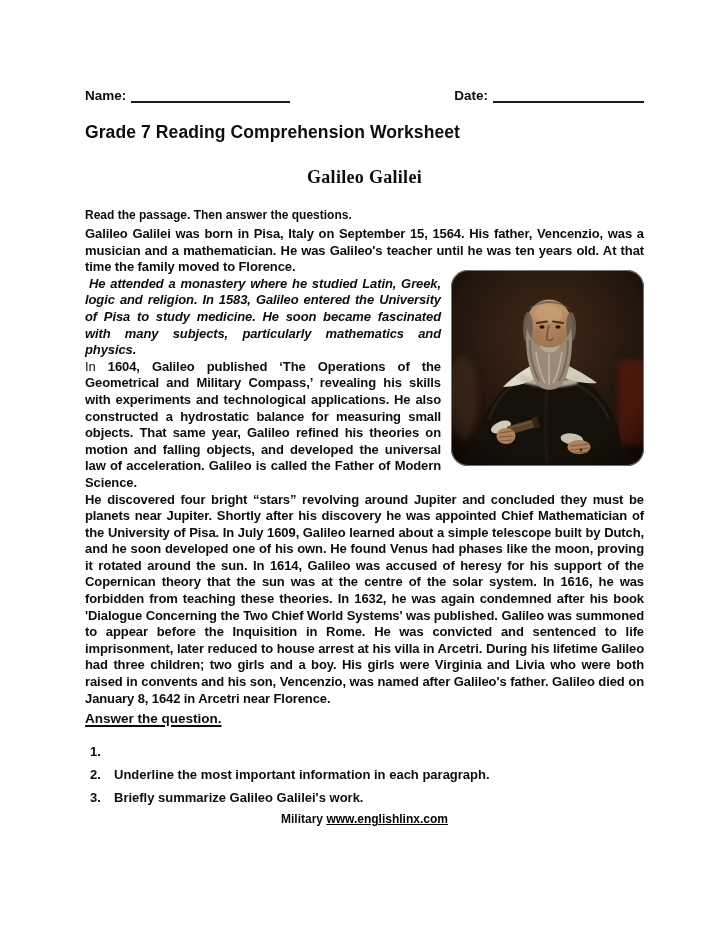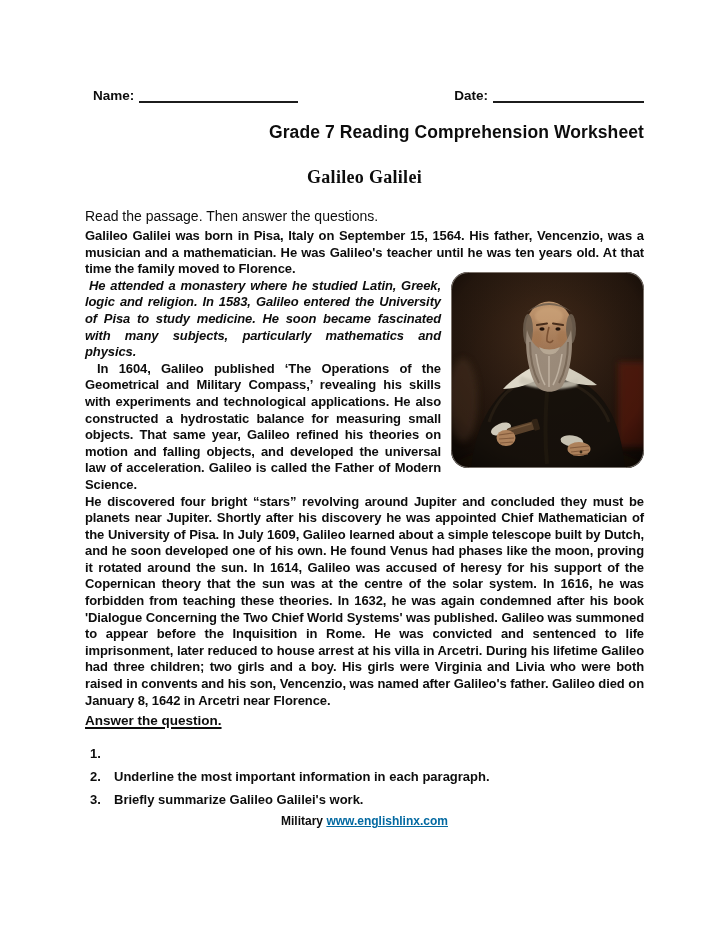--- a/index.html
+++ b/index.html
@@ -13,51 +13,51 @@
   .page {
     width: 728px; height: 942px;
     padding: 88px 84px 0 85px;
     background: #ffffff;
   }
   
   .header-row {
     display: flex; justify-content: space-between; align-items: flex-end;
     font-weight: bold; font-size: 13.5px;
   }
-  .field { display: flex; align-items: flex-end; margin-left: 8px; }
+  .field { display: flex; align-items: flex-end; }
   .field .label { padding-right: 5px; }
   .blank {
     display: inline-block; height: 13px;
     border-bottom: 2px solid #1c1c1c;
   }
   .name-blank { width: 159px; }
   .date-blank { width: 151px; }
 
   h1.title {
-    margin: 19px 0 0 0; text-align: right;
+    margin: 19px 0 0 0; text-align: left;
     font-size: 17.5px; font-weight: bold; letter-spacing: 0.1px;
   }
   h2.subtitle {
     margin: 24px 0 16px 0; text-align: center;
     font-family: "Liberation Serif", serif;
     font-size: 18px; font-weight: bold; letter-spacing: 0.3px;
   }
   .instruction {
     margin-top: 20px;
-    font-weight: normal; font-size: 14px;
+    font-weight: bold; font-size: 12px;
   }
 
   .passage {
     margin-top: 4px;
     font-weight: bold; font-size: 13px; line-height: 16.6px;
     text-align: justify; letter-spacing: -0.1px;
   }
   .passage p { margin: 0; }
   .p-indent { text-indent: 4px; font-style: italic; }
-  .lead-normal { font-weight: 700; margin-left: 12px; }
+  .lead-normal { font-weight: 400; }
 
   .portrait {
     float: right; width: 193px; height: 196px;
     margin: -6px 0 4px 10px;
   }
   .portrait svg { display: block; }
 
   .answer-heading {
     margin-top: 4px;
     font-weight: bold; font-size: 13.5px;
@@ -69,21 +69,21 @@
     list-style: none; margin: 17px 0 0 0; padding: 0 0 0 5px;
     font-weight: bold; font-size: 13px;
   }
   ol.questions li { display: flex; line-height: 17px; margin-bottom: 6px; }
   .q-num { flex: none; width: 24px; }
 
   .footer {
     margin-top: 1px; text-align: center;
     font-size: 12px; font-weight: bold;
   }
-  .footer a { color: #0369a1; cursor: pointer; }
+  .footer a { color: #000000; cursor: pointer; }
 </style>
 </head>
 <body>
 
 <div class="page">
 
   <div class="header-row">
     <div class="field">
       <span class="label">Name:</span>
       <span class="blank name-blank"></span>

